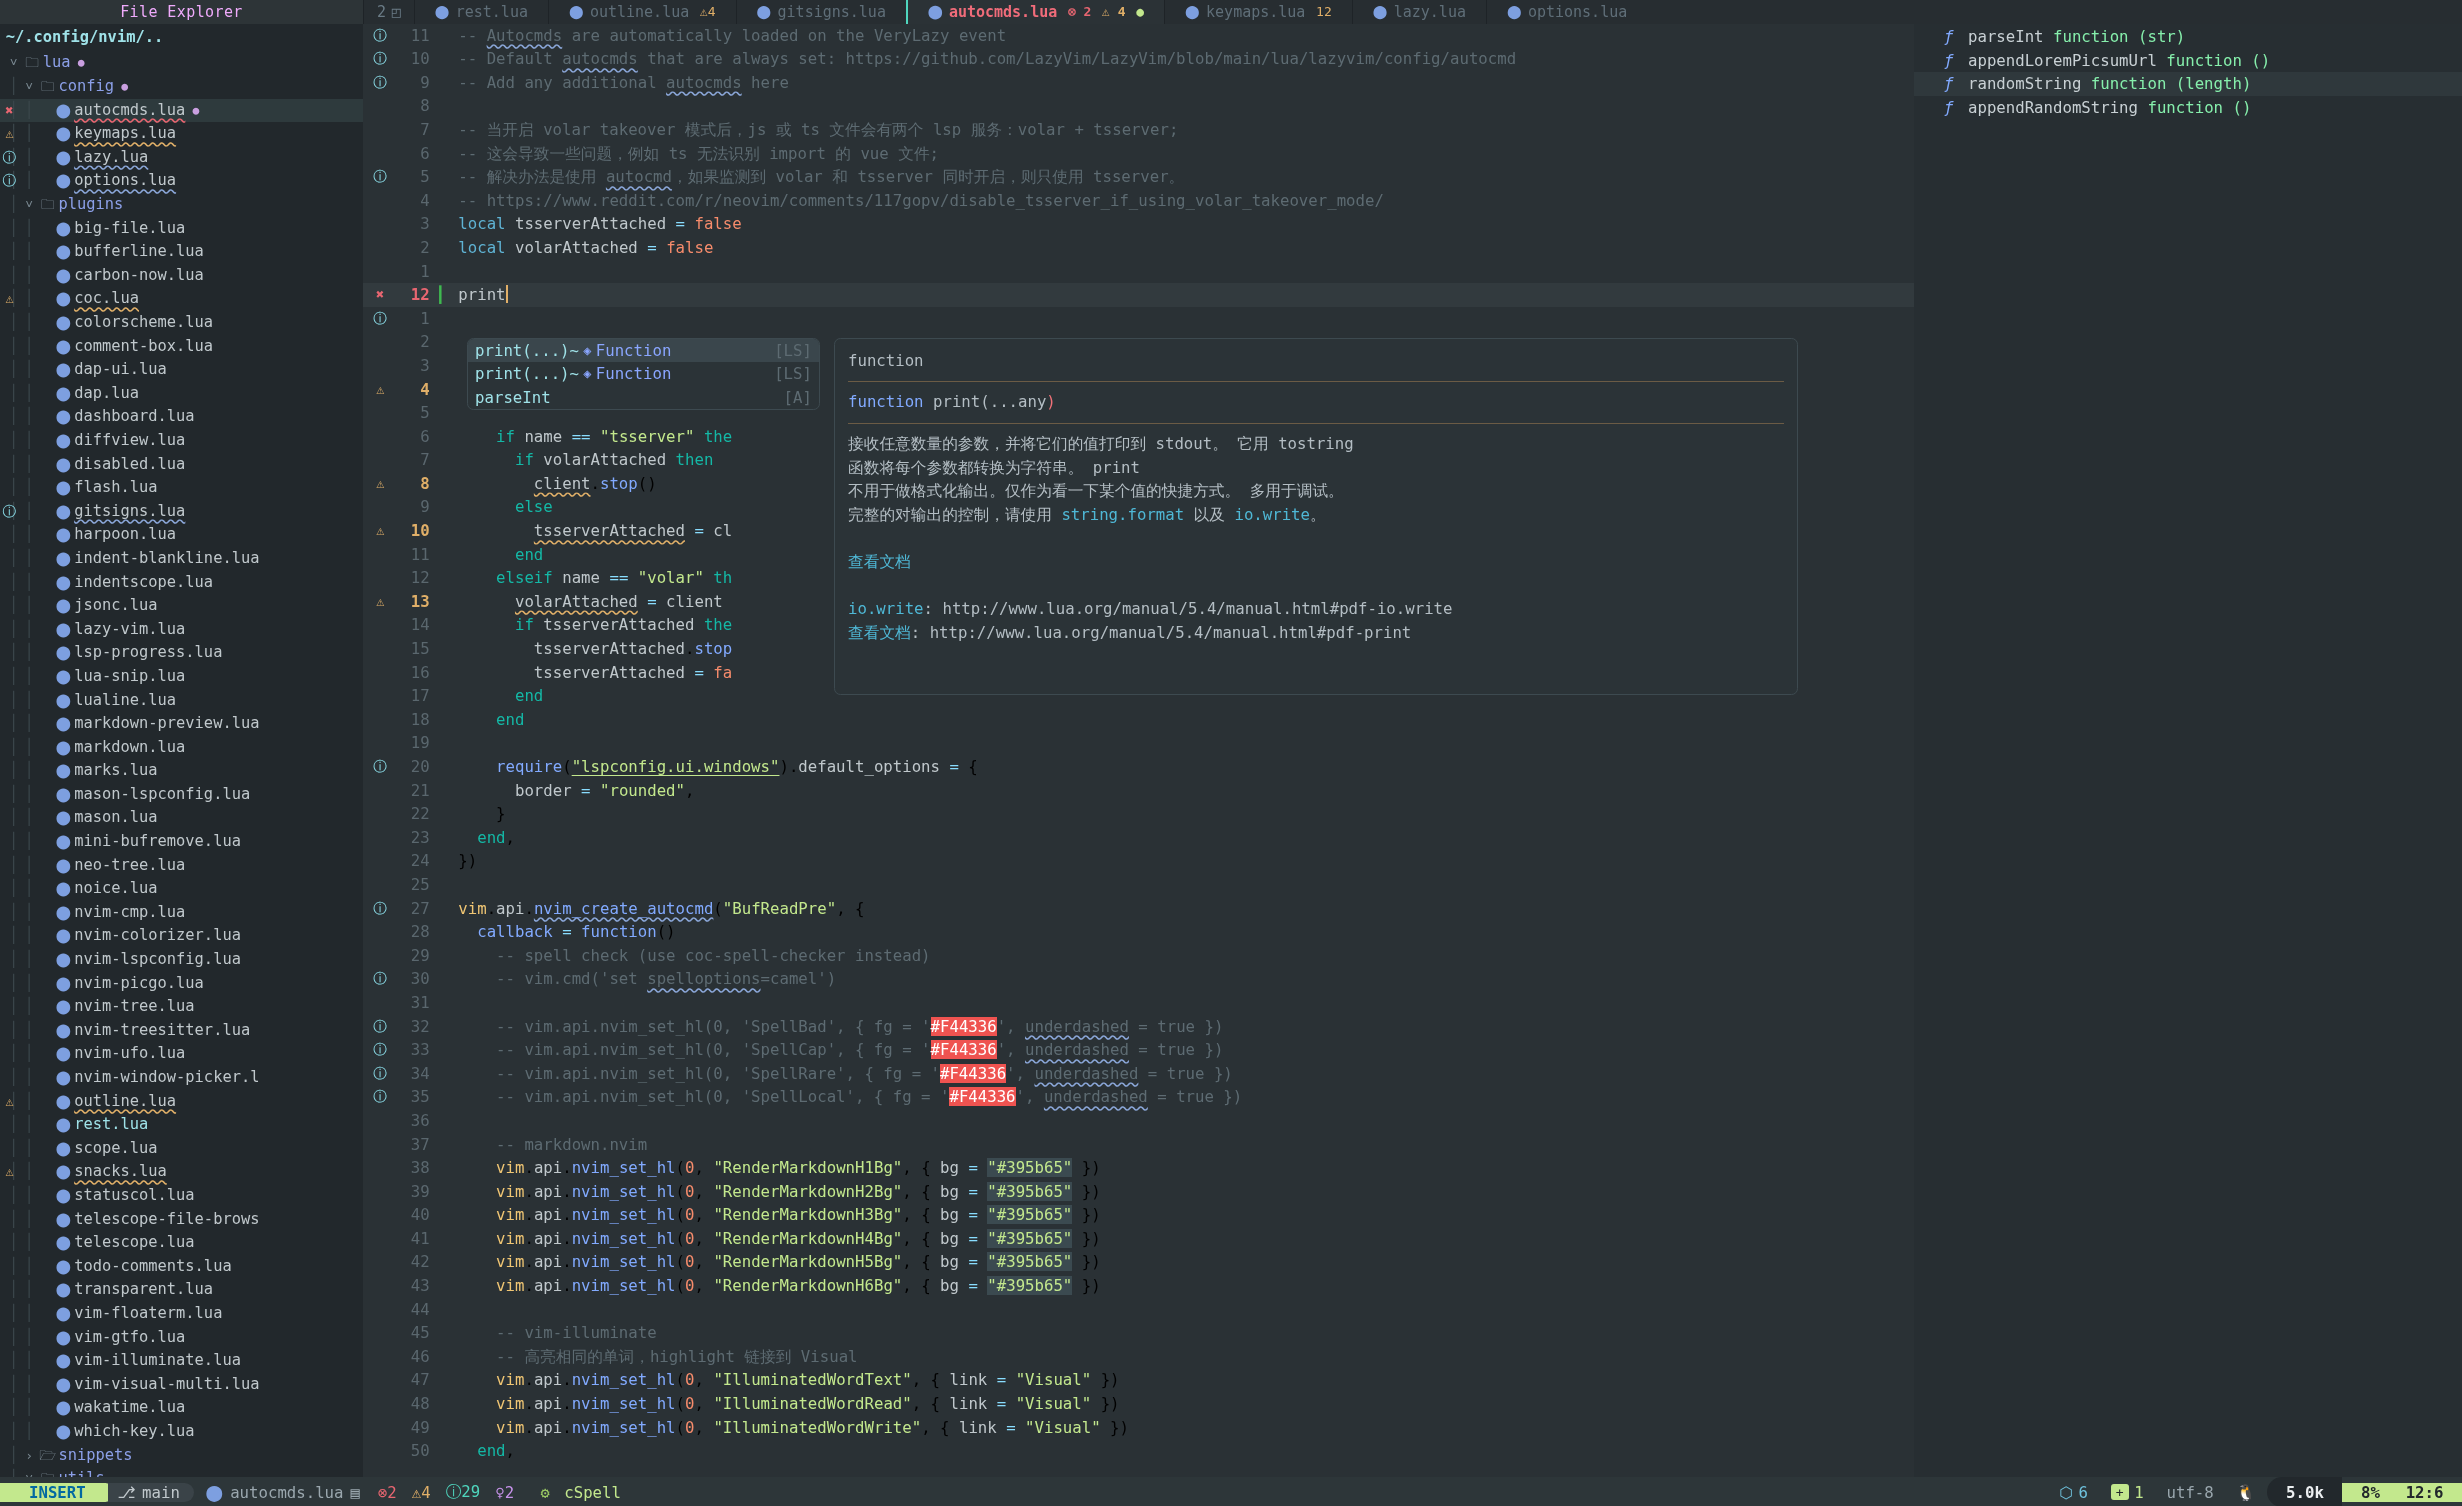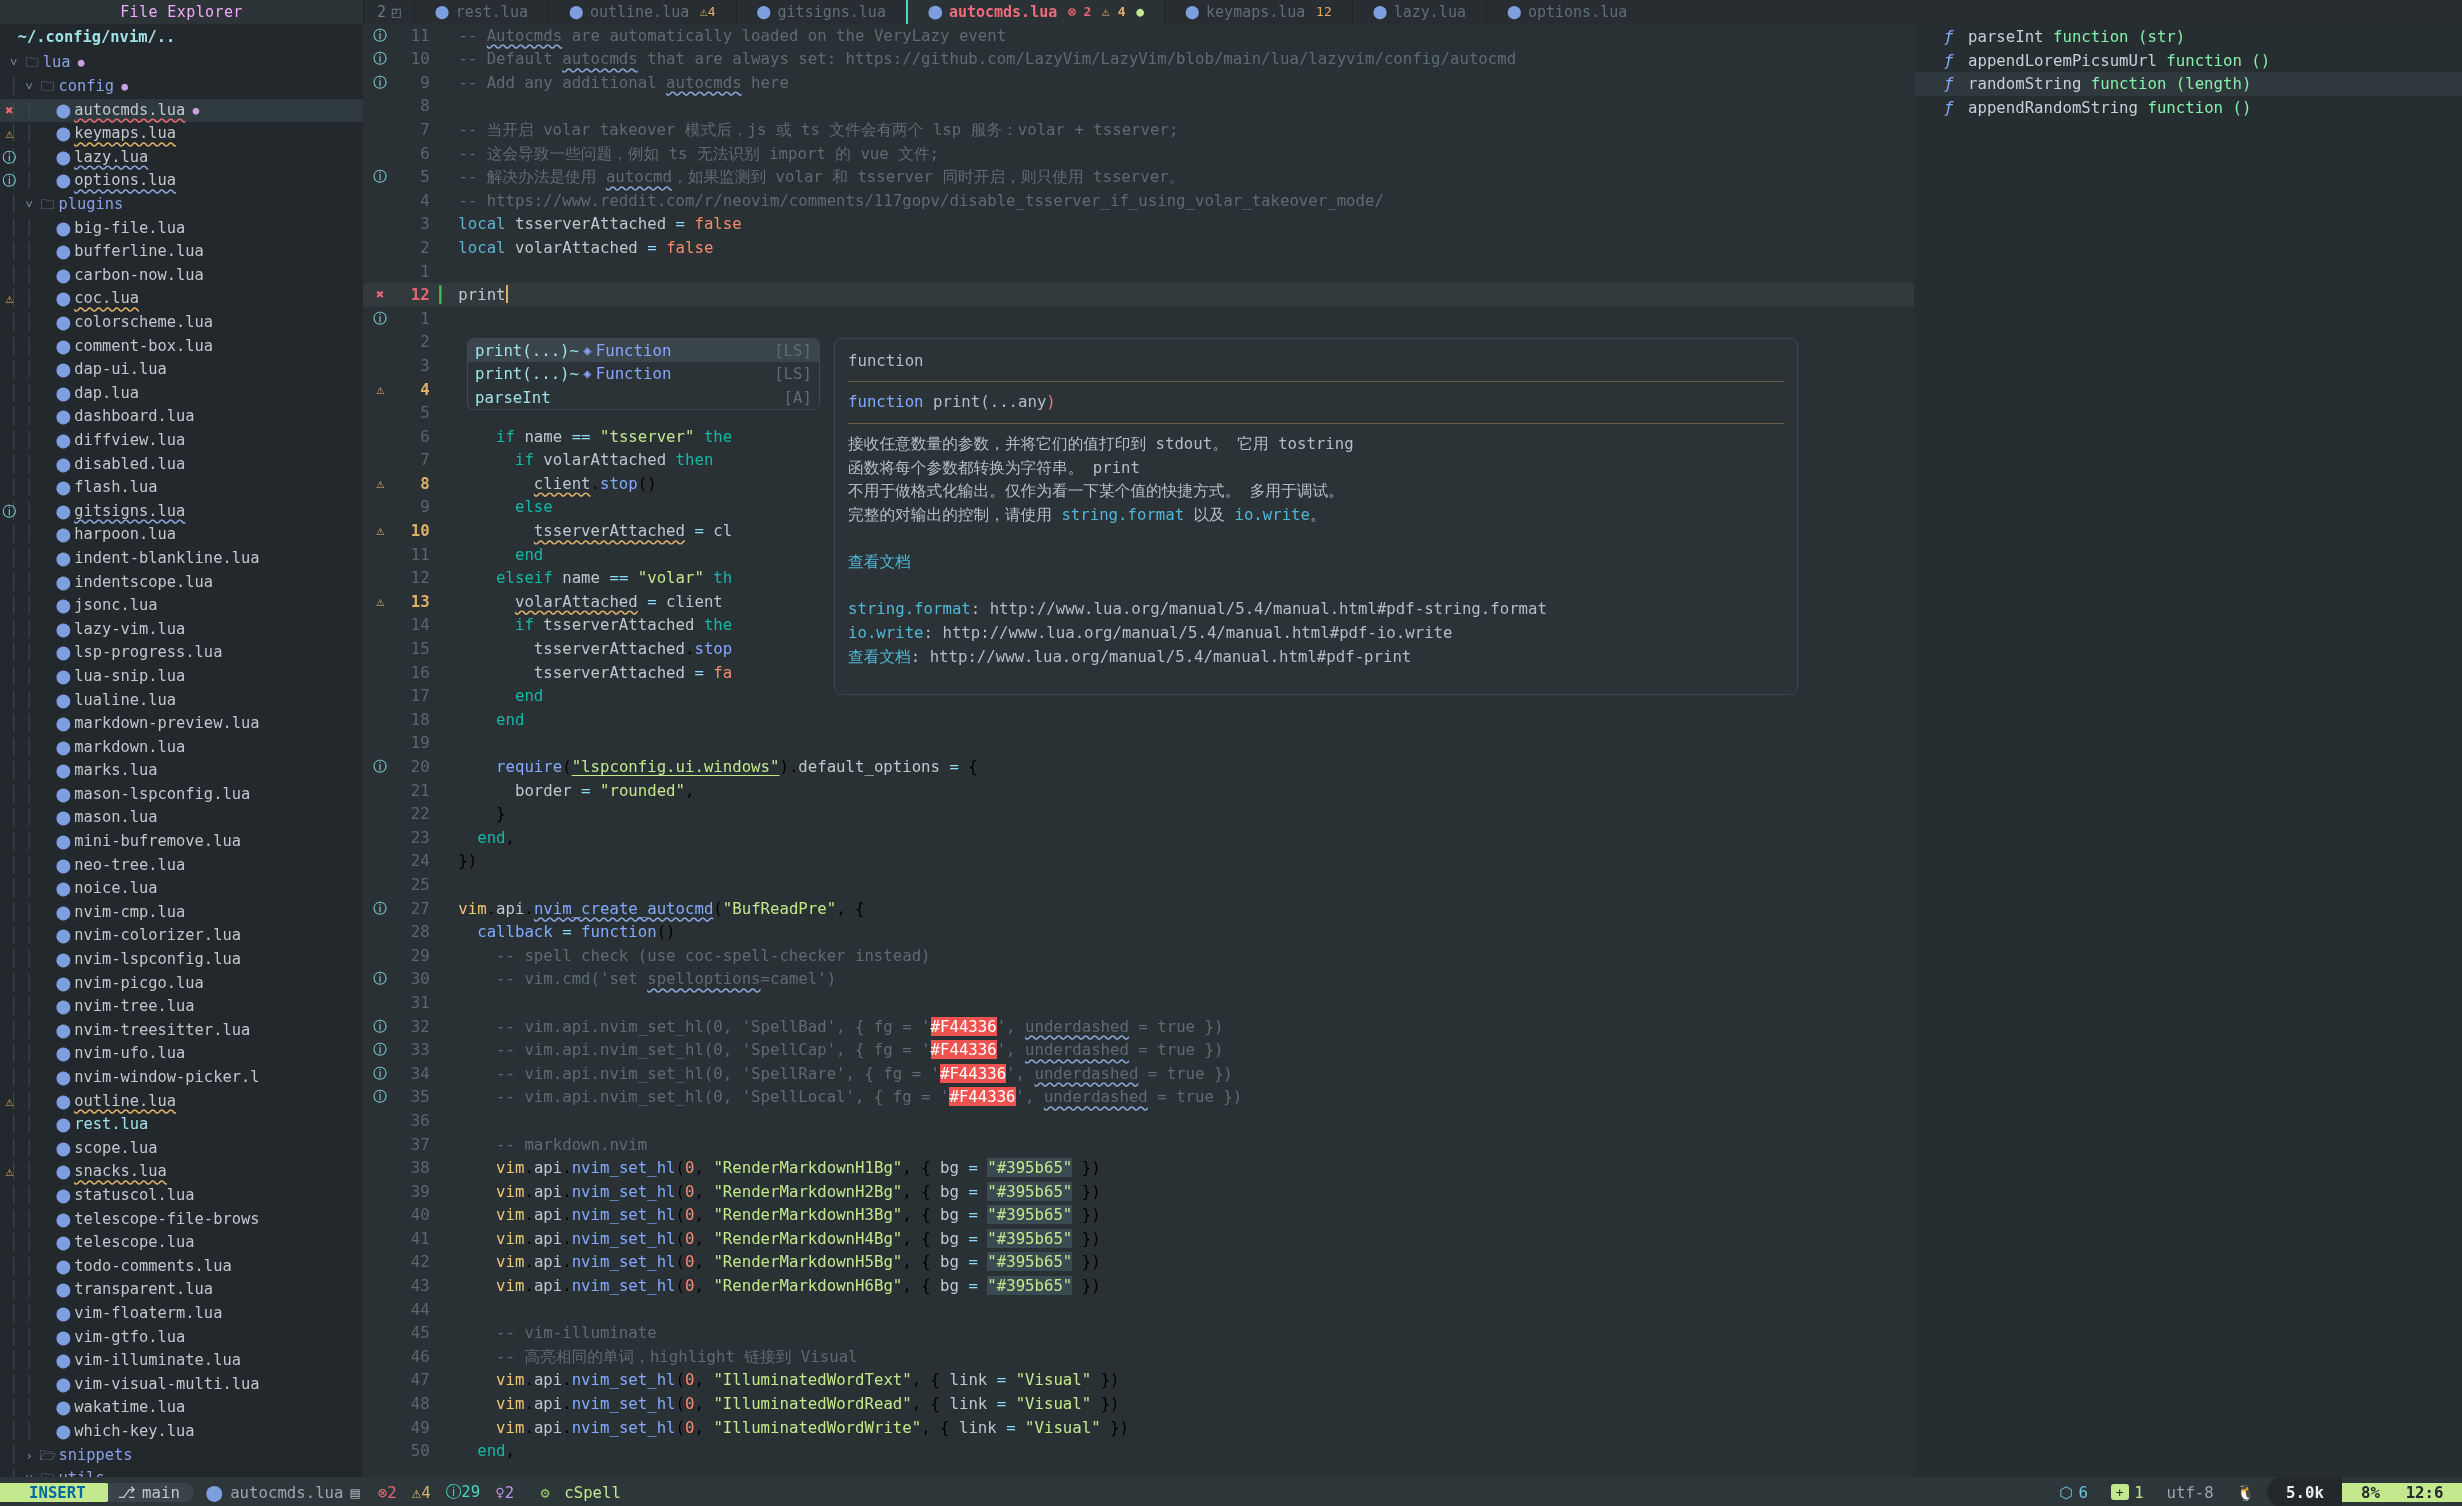--- a/index.html
+++ b/index.html
@@ -20,21 +20,21 @@
   .tab.active .ic{ color:#7d9fe0; }
   .tab .badge{ font-size:13px; margin-left:4.3px; }
   .b-err{ color:#e86671; } .b-warn{ color:#e0af68; } .b-mod{ color:#c3e88d; }
   .tab-buf{ display:flex; align-items:center; gap:5.7px; padding:0 13px; background:#272d31; color:#6a7b86; border-left:0.7px solid #1e2327;}
 
   
   .main{ flex:1 1 auto; display:flex; min-height:0; }
 
   
   .explorer{ width:363px; flex:0 0 363px; background:#22282c; position:relative; overflow:hidden; font-size:15.4px; }
-  .exp-root{ color:#9fe2e8; font-weight:bold; padding:2.9px 0 1.4px 5.7px; line-height:23.6px;margin-left:12px; }
+  .exp-root{ color:#9fe2e8; font-weight:bold; padding:2.9px 0 1.4px 5.7px; line-height:23.6px; }
   .node{ display:flex; align-items:center; height:23.6px; line-height:23.6px; white-space:nowrap; position:relative; padding-left:5.7px; }
   .node.sel{ background:#2e3a3d; }
   .sign{ position:absolute; left:1.4px; width:15.7px; text-align:center; font-size:13.6px; }
   .sg-e{ color:#e86671; } .sg-w{ color:#e0af68; } .sg-i{ color:#8ee3ef; }
   .chev{ width:15.7px; color:#7a8992; font-size:13px; display:inline-block; text-align:center; }
   .guide{ display:inline-block; width:15.7px; color:#3b474c; text-align:center; }
   .ficon{ display:inline-block; width:21.4px; text-align:center; color:#7d9fe0; font-size:13.6px; }
   .dicon{ display:inline-block; width:21.4px; text-align:center; color:#8a99a3; font-size:13.6px; }
   .fname{ color:#c0c8cc; }
   .dname{ color:#8ca0e8; }
@@ -693,21 +693,20 @@
         </div>
         <hr>
         <div class="dt">接收任意数量的参数，并将它们的值打印到 stdout。 它用 tostring</div>
         <div class="dt">函数将每个参数都转换为字符串。 print</div>
         <div class="dt">不用于做格式化输出。仅作为看一下某个值的快捷方式。 多用于调试。</div>
         <div class="dt">完整的对输出的控制，请使用 <span class="cy">string.format</span> 以及 <span class="cy">io.write</span>。</div>
         <div style="height:23.6px"></div>
         <div class="cy">查看文档</div>
         <div style="height:23.6px"></div>
         <div id="doc-links-host">
-            <div><span class="cy">string.format</span><span class="dt">: http://www.lua.org/manual/5.4/manual.html#pdf-string.format</span></div>
             <div><span class="cy">io.write</span><span class="dt">: http://www.lua.org/manual/5.4/manual.html#pdf-io.write</span></div>
             <div><span class="cy">查看文档</span><span class="dt">: http://www.lua.org/manual/5.4/manual.html#pdf-print</span></div>
           </div>
       </div>
     </div>
 
     <div class="outline">
       <div id="outline-host">
           <div class="ol-item"><span class="ol-f">ƒ</span><span class="ol-name">parseInt</span><span class="ol-sig"> function (str)</span></div>
           <div class="ol-item"><span class="ol-f">ƒ</span><span class="ol-name">appendLoremPicsumUrl</span><span class="ol-sig"> function ()</span></div>

